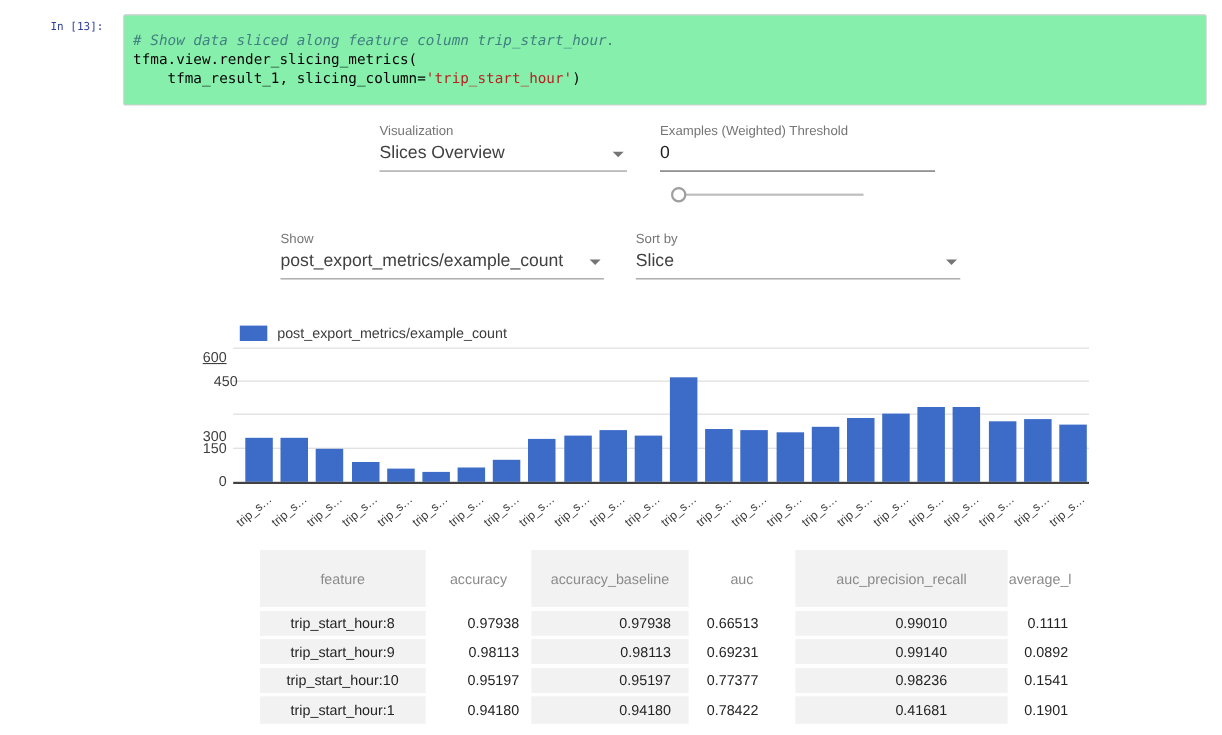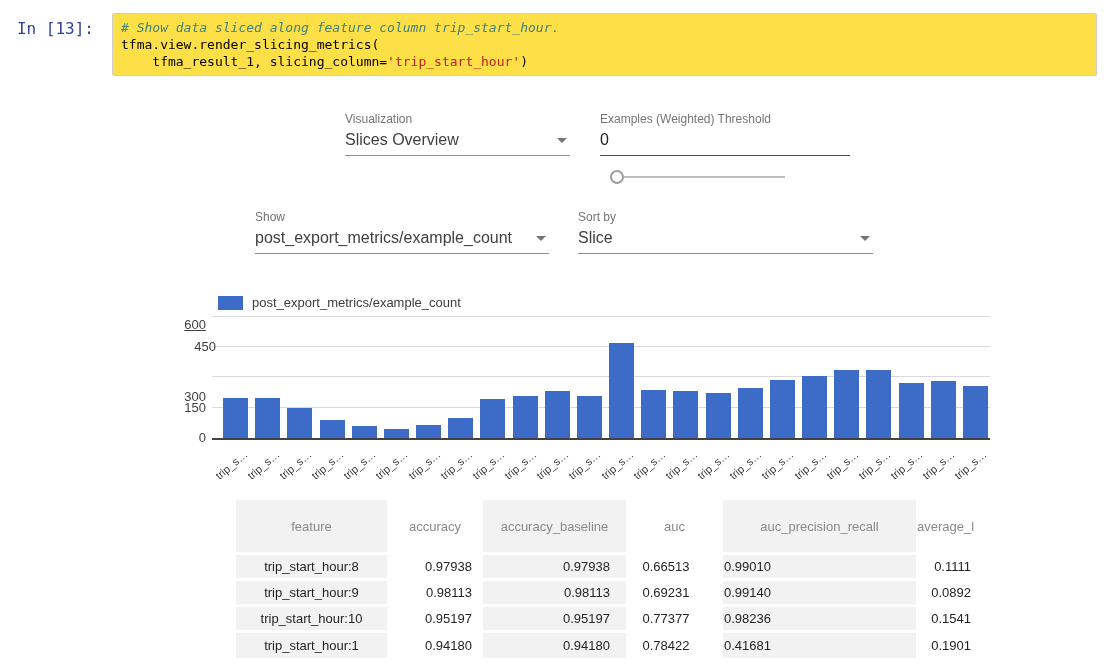--- a/index.html
+++ b/index.html
@@ -1,23 +1,23 @@
 <!DOCTYPE html>
 <html><head>
 <meta charset="utf-8">
 <style>
   html,body{margin:0;padding:0;background:#fff;}
   .page{position:relative;width:1111px;height:668px;overflow:hidden;background:#fff;
         font-family:"Liberation Sans",sans-serif;}
 
   
   .prompt{position:absolute;left:0;top:19px;width:94px;text-align:right;
-          font-family:"DejaVu Sans Mono",monospace;font-size:16px;color:#303f9f;}
-  .code-box{position:absolute;left:112px;top:13px;width:967px;background:#fde047;
-            border:1px solid #cfcfcf;border-radius:2px;padding:5px 8px;}
+          font-family:"DejaVu Sans Mono",monospace;font-size:10px;color:#303f9f;}
+  .code-box{position:absolute;left:112px;top:13px;width:967px;background:#86efac;
+            border:1px solid #cfcfcf;border-radius:2px;padding:15px 8px;}
   .code-line{font-family:"DejaVu Sans Mono",monospace;font-size:13px;line-height:17px;
              white-space:pre;color:#000;}
   .tok-plain{color:#000;}
   .tok-comment{color:#408080;font-style:italic;}
   .tok-string{color:#ba2121;}
 
   
   .field{position:absolute;}
   .flabel{font-size:12px;line-height:14px;color:#757575;}
   .fvrow{position:relative;margin-top:4px;height:25px;border-bottom:1px solid #8f8f8f;}
@@ -53,21 +53,21 @@
   .mtable{border-collapse:collapse;table-layout:fixed;width:752px;}
   .mtable th{height:50px;font-weight:normal;font-size:13px;color:#8a8a8a;text-align:center;
              border-bottom:1px solid #bcbcbc;overflow:hidden;white-space:nowrap;}
   .mtable td{height:26px;border-top:3px solid #fff;font-size:13px;color:#242424;
              box-sizing:border-box;overflow:hidden;white-space:nowrap;}
   .stripe{background:#f2f2f2;}
   td.col-0{text-align:center;}
   td.col-1{text-align:right;padding-right:11px;}
   td.col-2{text-align:right;padding-right:16px;}
   td.col-3{text-align:center;padding-right:18px;}
-  td.col-4{padding-right:55px;}
+  td.col-4{text-align:right;padding-right:55px;}
   td.col-5{text-align:right;padding-right:17px;}
 </style>
 </head>
 <body>
 
 <div class="page">
 
   <div class="prompt">In [13]:</div>
   <div class="code-box">
     <div>

